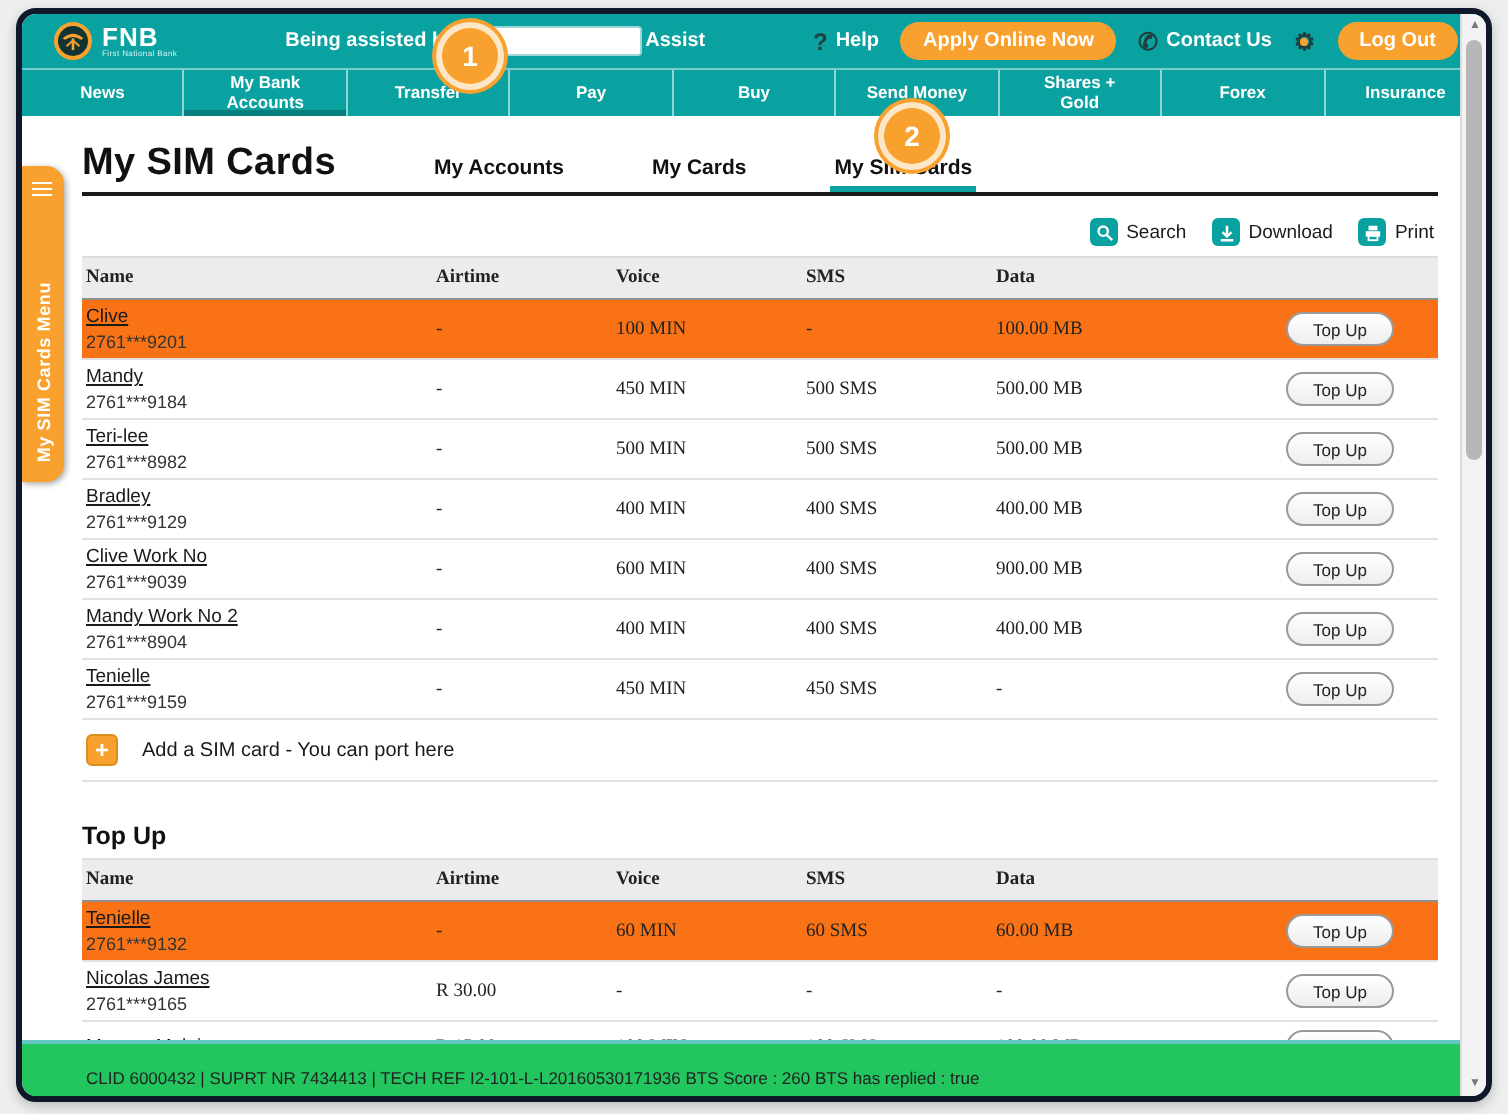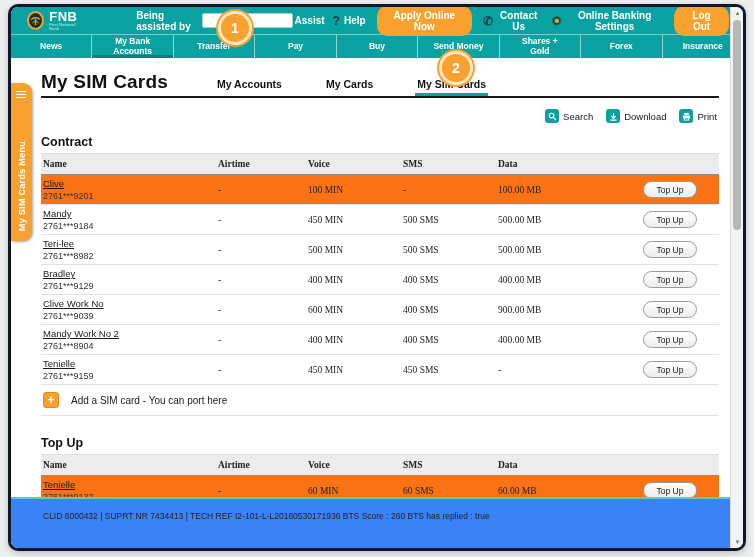--- a/index.html
+++ b/index.html
@@ -114,21 +114,21 @@
     box-shadow:1px 1px 3px rgba(0,0,0,.35); cursor:pointer; z-index:5;
   }
   .menu-grip { position:absolute; top:6px; left:5px; width:10px; }
   .menu-grip i { display:block; height:1px; background:#fff; margin:2px 0; }
   .menu-tab-label {
     position:absolute; bottom:10px; left:6px;
     writing-mode:vertical-rl; transform:rotate(180deg);
     color:#fff; font-size:9px; font-weight:bold; letter-spacing:.3px; white-space:nowrap;
   }
   
-  .window-footer { position:absolute; left:0; right:13px; bottom:0; height:51px; background:#3b82f6; }
+  .window-footer { position:absolute; left:0; right:13px; bottom:0; height:28px; background:#22c55e; }
   .teal-rule { height:2px; background:#63c6c3; }
   .footer-text { font-size:8.5px; color:#222; padding:12px 0 0 32px; }
   
   .scrollbar {
     position:absolute; top:0; right:0; width:13px; height:100%;
     background:#f3f3f3; border-left:1px solid #ddd; z-index:6;
   }
   .sb-arrow { position:absolute; left:0; width:13px; height:12px; font-size:6px; color:#777; text-align:center; line-height:12px; cursor:pointer; }
   .sb-up { top:0; } .sb-down { bottom:0; }
   .sb-thumb {
@@ -175,21 +175,20 @@
         <span class="glyph-dark">?</span>
         <span>Help</span>
       </button>
       <button class="pill-btn">Apply Online Now</button>
       <button class="top-link">
         <span class="glyph-dark">✆</span>
         <span>Contact Us</span>
       </button>
       <button class="top-link">
         <span class="glyph-dark gear-wrap">⚙</span>
-        <span>Online Banking Settings</span>
       </button>
       <button class="pill-btn">Log Out</button>
     </div>
   </div>
 
   <nav class="navbar" id="navbar">
       <div class="nav-item">
         <span>News</span>
       </div>
       <div class="nav-item active">
@@ -254,21 +253,20 @@
               <rect x="2.5" y="1" width="5" height="2.5" fill="#fff"></rect>
               <rect x="1" y="4" width="8" height="3" fill="#fff"></rect>
               <rect x="2.5" y="6.5" width="5" height="2.5" fill="none" stroke="#fff" stroke-width="1"></rect>
             </svg>
         </span>
         <span class="tool-label">Print</span>
       </button>
     </div>
 
     <section>
-      <h2 class="section-heading">Contract</h2>
       <hr class="heading-rule">
       <div class="table">
           <div class="thead">
             <div class="cell">Name</div>
             <div class="cell">Airtime</div>
             <div class="cell">Voice</div>
             <div class="cell">SMS</div>
             <div class="cell">Data</div>
             <div class="cell"></div>
           </div>

